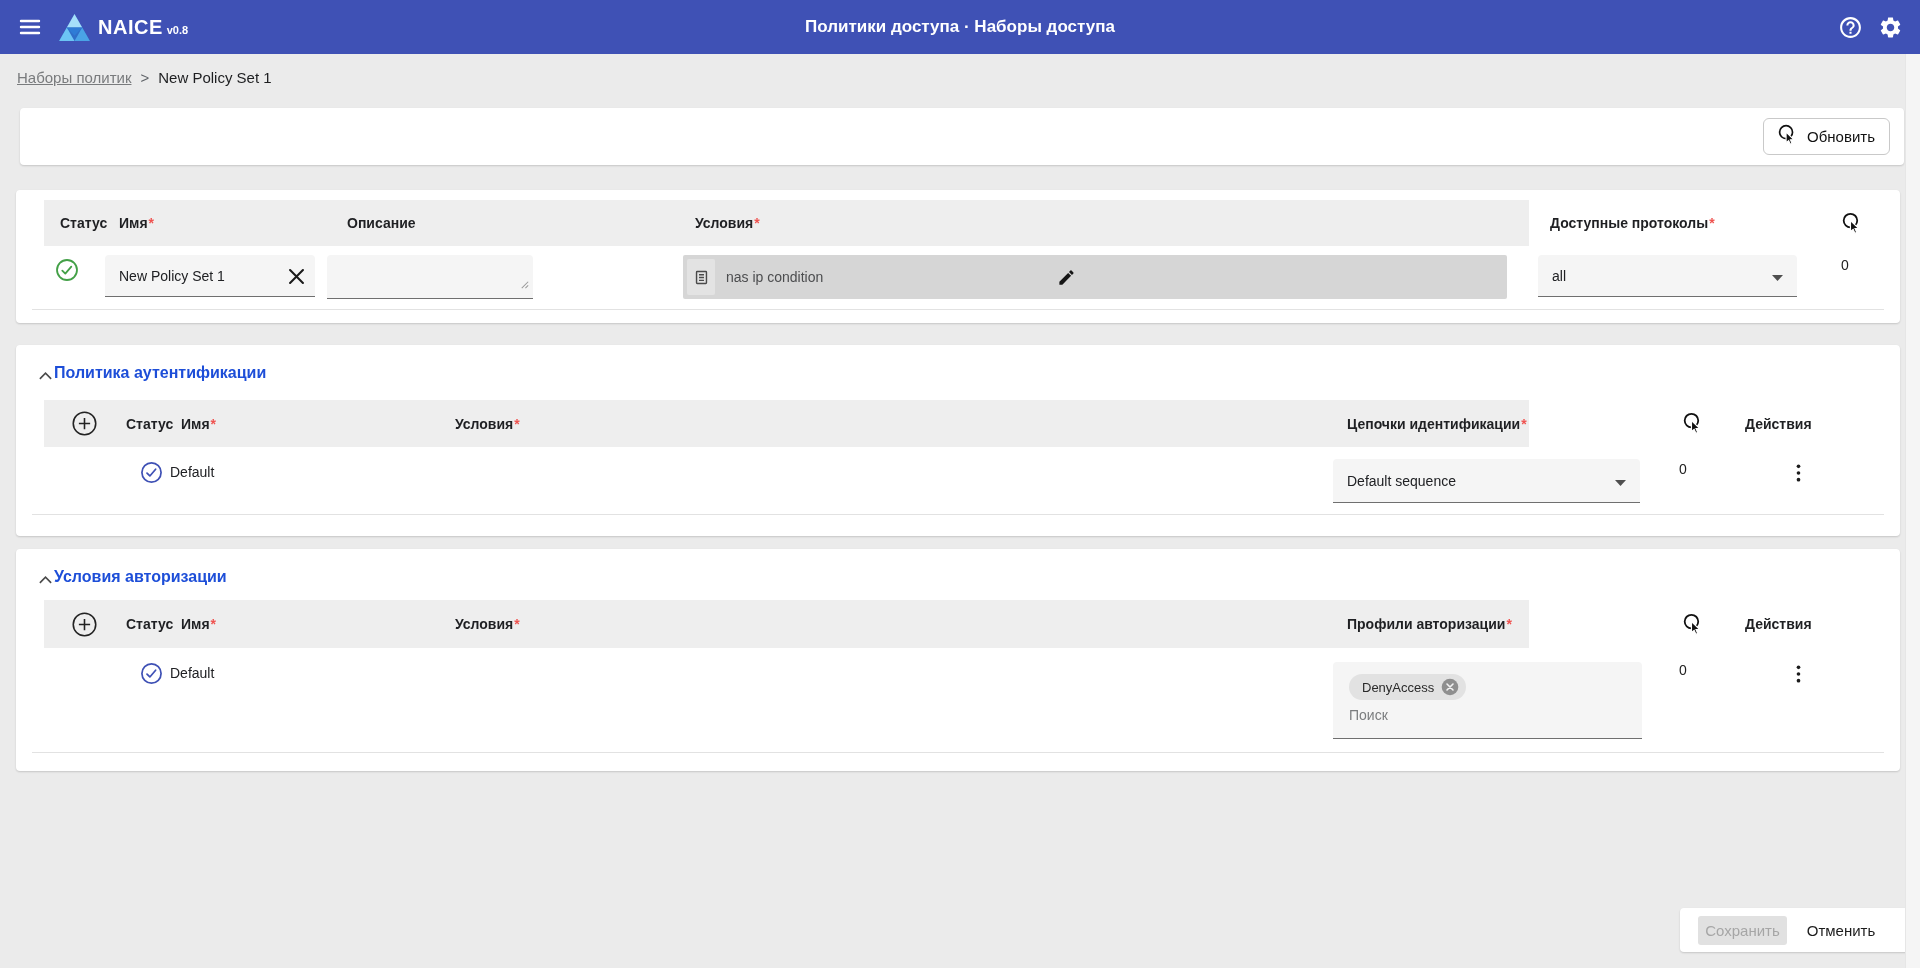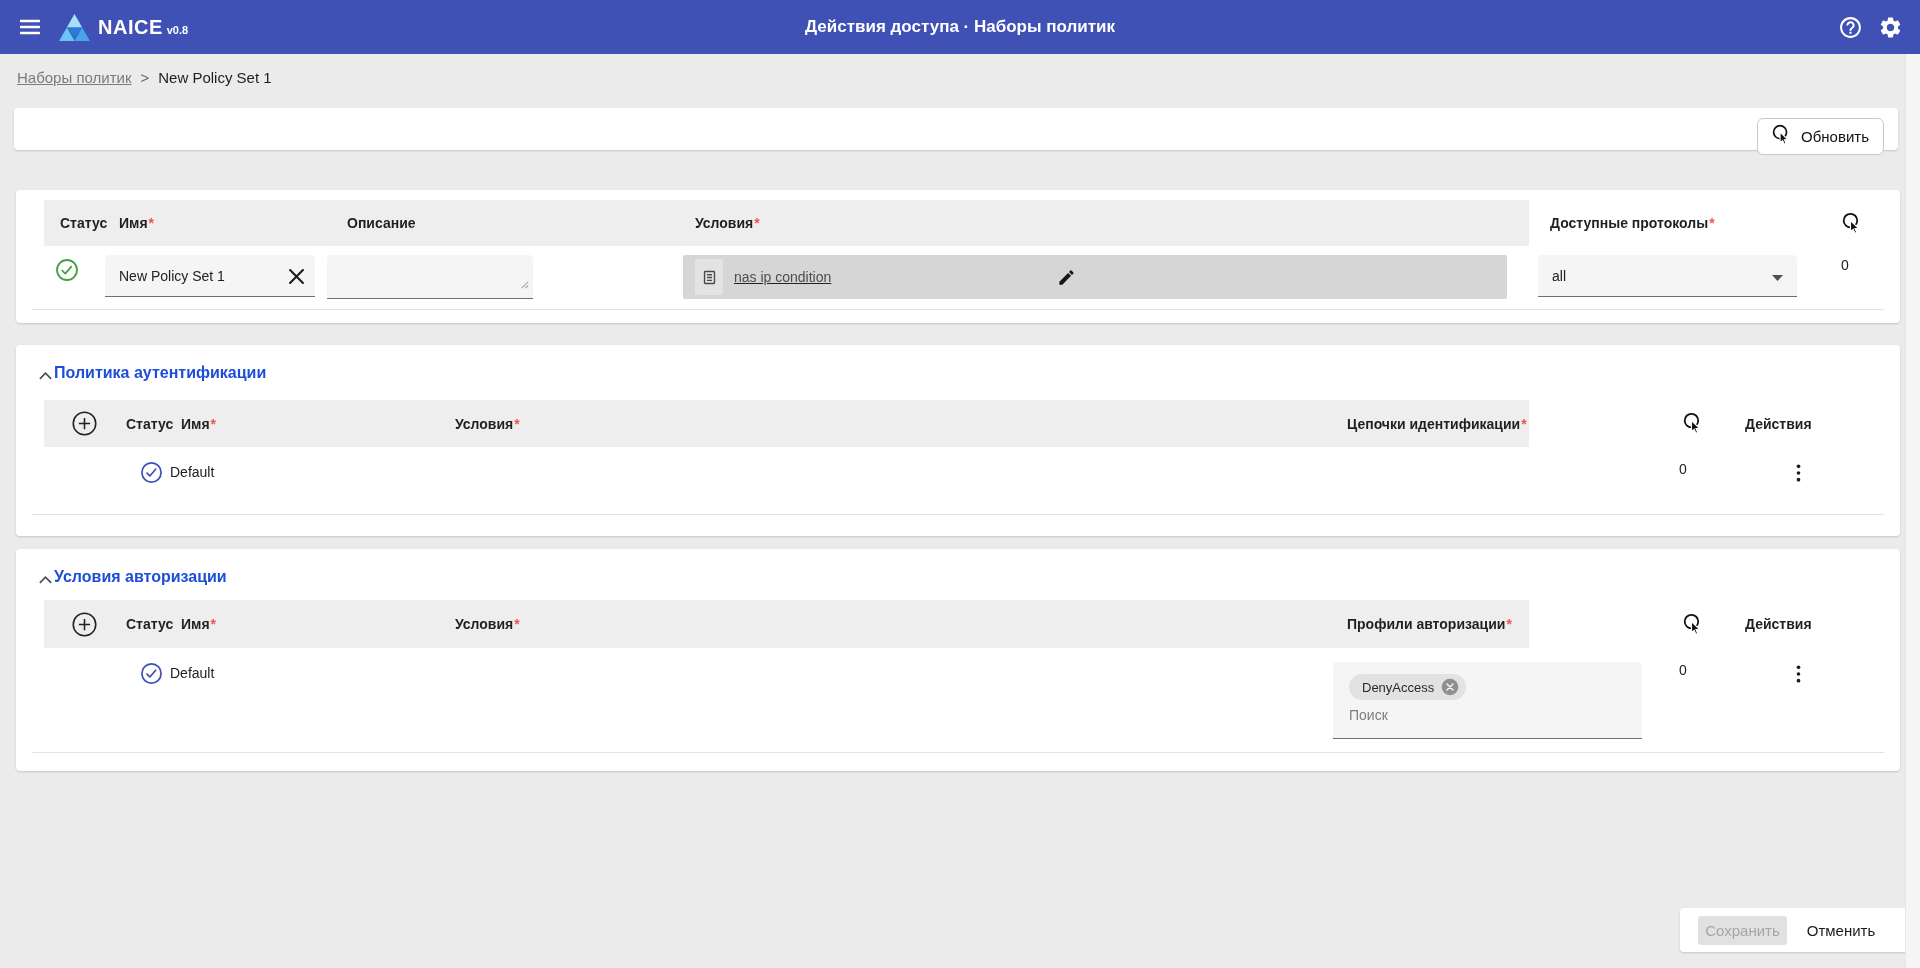--- a/index.html
+++ b/index.html
@@ -29,21 +29,21 @@
   .breadcrumb {
     position:absolute; left:0; top:54px; width:1920px; height:46px;
     display:flex; align-items:center; padding-left:17px; font-size:15px; gap:9px;
   }
   .crumb-parent { color:#797b7d; cursor:pointer;text-decoration:underline; }
   .crumb-sep { color:#5f6368; }
   .crumb-current { color:#1d1e20; }
 
   
   .card { position:absolute; background:#fff; border-radius:4px; box-shadow:0 1px 2px rgba(0,0,0,.16); }
-  .toolbar-card { left:14px; top:108px; width:1884px; height:42px; }
+  .toolbar-card { left:20px; top:108px; width:1884px; height:57px; }
   .main-card    { left:16px; top:190px; width:1884px; height:133px; }
   .auth-card    { left:16px; top:345px; width:1884px; height:191px; }
   .authz-card   { left:16px; top:549px; width:1884px; height:222px; }
   .footer-card  { left:1680px; top:908px; width:248px; height:44px; }
 
   
   .refresh-btn {
     position:absolute; right:14px; top:10px; height:37px;
     display:flex; align-items:center; gap:8px; padding:0 14px;
     background:#fff; border:1px solid #c9c9c9; border-radius:6px;
@@ -66,21 +66,21 @@
     font:14px "Liberation Sans", sans-serif; color:#202124; padding:0 38px 0 14px;
   }
   .clear-x { position:absolute; cursor:pointer; display:flex; align-items:center; justify-content:center; width:24px; height:24px; }
   .textarea-box {
     position:absolute; background:#f5f5f5; border-bottom:1px solid #6f6f6f;
     border-radius:4px 4px 0 0; cursor:text;
   }
   .resize-handle { position:absolute; right:3px; bottom:4px; }
   .cond-field {
     position:absolute; background:#d6d6d6; border-radius:2px;
-    display:flex; align-items:center; padding-left:12px; cursor:pointer;text-decoration:underline;
+    display:flex; align-items:center; padding-left:4px; cursor:pointer;
   }
   .doc-box { width:28px; height:36px; background:#e3e3e3; border-radius:2px;
              display:flex; align-items:center; justify-content:center; }
   .cond-text { margin-left:11px; font-size:14px; color:#4c4d4f; }
   .pencil-btn { position:absolute; left:370px; top:50%; transform:translateY(-50%);
                 width:26px; height:26px; display:flex; align-items:center; justify-content:center; cursor:pointer; }
   .select-box {
     position:absolute; background:#f5f5f5; border-bottom:1px solid #6f6f6f;
     border-radius:4px 4px 0 0; display:flex; align-items:center; justify-content:space-between;
     padding:0 14px; font-size:14px; color:#202124; cursor:pointer;
@@ -141,21 +141,21 @@
     <svg width="33" height="29" viewBox="0 0 36 32">
       <polygon points="18,1 35,31 1,31" fill="#2f6fc9"></polygon>
       <polygon points="18,1 26.5,16 9.5,16" fill="#a5dffa"></polygon>
       <polygon points="9.5,16 18,31 1,31" fill="#6cc4f4"></polygon>
       <polygon points="26.5,16 35,31 18,31" fill="#4aa3e6"></polygon>
       <polygon points="9.5,16 26.5,16 18,25" fill="#2e7cd6"></polygon>
     </svg>
     <span class="brand">NAICE</span>
     <span class="version">v0.8</span>
   </div>
-  <div class="topbar-title">Действия доступа · Наборы политик</div>
+  <div class="topbar-title">Политики доступа · Наборы доступа</div>
   <div class="topbar-right">
     <div class="icon-btn">
       <svg width="25" height="25" viewBox="0 0 24 24" fill="#fff">
           <path d="M11 18h2v-2h-2v2zm1-16C6.48 2 2 6.48 2 12s4.48 10 10 10 10-4.48 10-10S17.52 2 12 2zm0 18c-4.41 0-8-3.59-8-8s3.59-8 8-8 8 3.59 8 8-3.59 8-8 8zm0-14c-2.21 0-4 1.79-4 4h2c0-1.1.9-2 2-2s2 .9 2 2c0 2-3 1.75-3 5h2c0-2.25 3-2.5 3-5 0-2.21-1.79-4-4-4z"></path>
         </svg>
     </div>
     <div class="icon-btn">
       <svg width="25" height="25" viewBox="0 0 24 24" fill="#fff">
           <path d="M19.14 12.94c.04-.3.06-.61.06-.94s-.02-.64-.07-.94l2.03-1.58c.18-.14.23-.41.12-.61l-1.92-3.32c-.12-.22-.37-.29-.59-.22l-2.39.96c-.5-.38-1.03-.7-1.62-.94l-.36-2.54c-.04-.24-.24-.41-.48-.41h-3.84c-.24 0-.43.17-.47.41l-.36 2.54c-.59.24-1.13.57-1.62.94l-2.39-.96c-.22-.08-.47 0-.59.22L2.74 8.87c-.12.21-.08.47.12.61l2.03 1.58c-.05.3-.09.63-.09.94s.02.64.07.94l-2.03 1.58c-.18.14-.23.41-.12.61l1.92 3.32c.12.22.37.29.59.22l2.39-.96c.5.38 1.03.7 1.62.94l.36 2.54c.05.24.24.41.48.41h3.84c.24 0 .44-.17.47-.41l.36-2.54c.59-.24 1.13-.56 1.62-.94l2.39.96c.22.08.47 0 .59-.22l1.92-3.32c.12-.22.07-.47-.12-.61l-2.01-1.58zM12 15.6c-1.98 0-3.6-1.62-3.6-3.6s1.62-3.6 3.6-3.6 3.6 1.62 3.6 3.6-1.62 3.6-3.6 3.6z"></path>
         </svg>
@@ -303,20 +303,28 @@
 
   <div class="row" style="top:102px;height:68px;">
     <span class="status-ic" style="left:108px;top:14px;">
       <svg width="23" height="23" viewBox="0 0 24 24">
           <circle cx="12" cy="12" r="10" fill="none" stroke="#3f51b5" stroke-width="1.8"></circle>
           <path d="M7.3 12.6l3 3 6-7" fill="none" stroke="#3f51b5" stroke-width="1.8" stroke-linecap="round" stroke-linejoin="round"></path>
         </svg>
     </span>
     <span class="name-text" style="left:138px;top:17px;">Default</span>
 
+    <div class="select-box" style="left:1301px;top:12px;width:307px;height:44px;">
+      <span>Default sequence</span>
+      <span>
+        <svg width="11" height="6" viewBox="0 0 11 6">
+            <polygon points="0,0 11,0 5.5,6" fill="#4f4f4f"></polygon>
+          </svg>
+      </span>
+    </div>
 
     <span class="hits" style="left:1635px;top:14px;">0</span>
 
     <span class="kebab-btn" style="left:1751px;top:11px;">
       <svg width="5" height="20" viewBox="0 0 6 22">
           <circle cx="3" cy="3" r="2.2" fill="#1c1c1c"></circle>
           <circle cx="3" cy="11" r="2.2" fill="#1c1c1c"></circle>
           <circle cx="3" cy="19" r="2.2" fill="#1c1c1c"></circle>
         </svg>
     </span>

